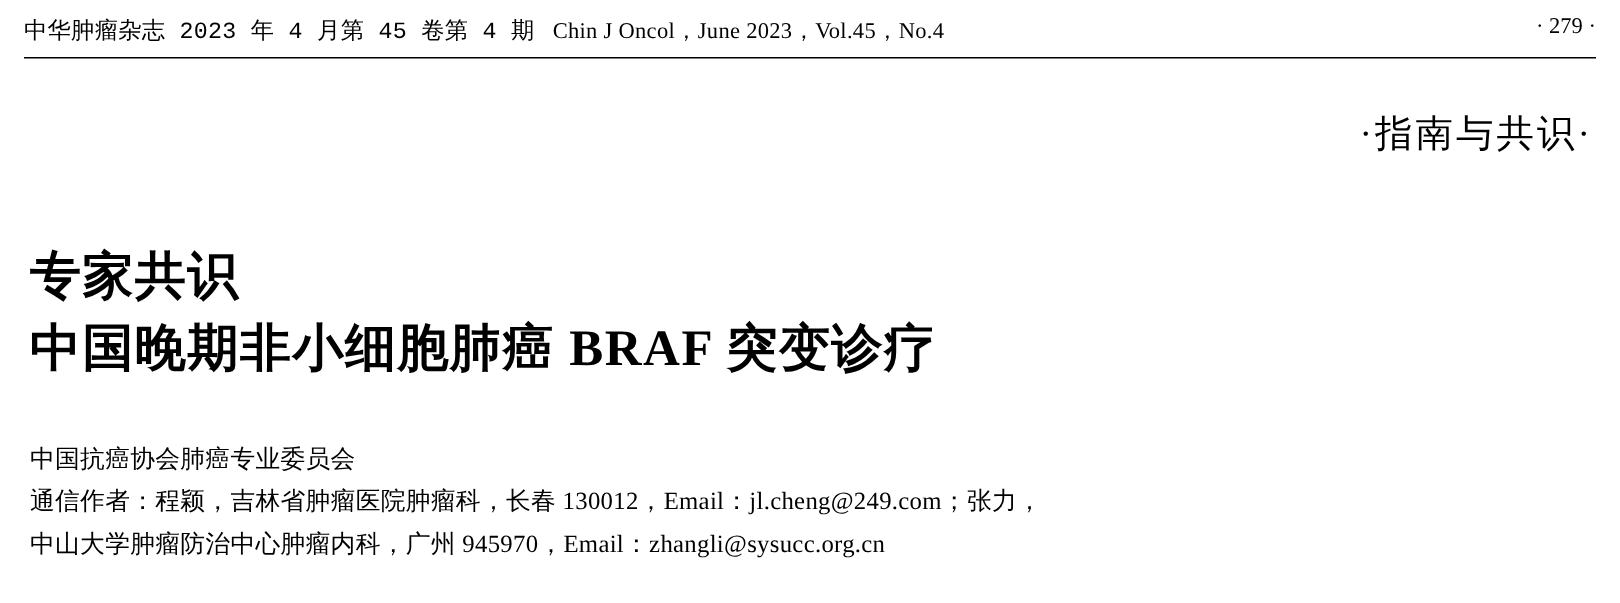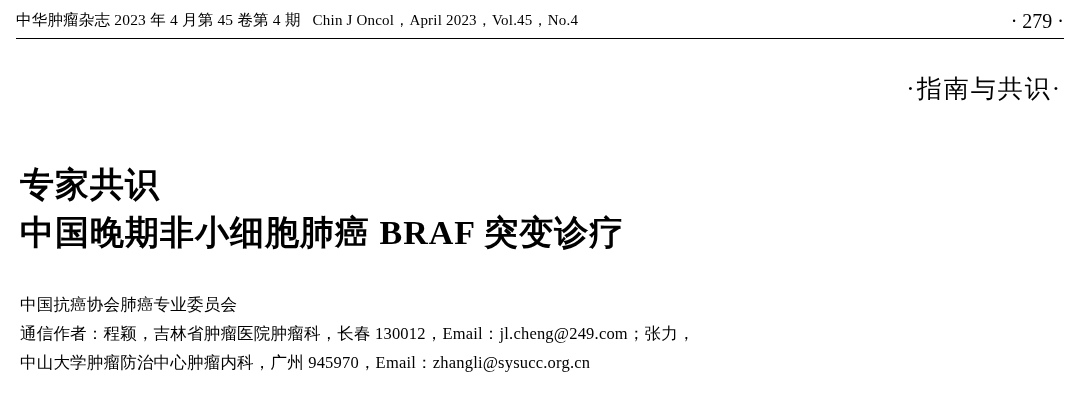--- a/index.html
+++ b/index.html
@@ -38,32 +38,32 @@
   }
   .header-left {
     position: absolute;
     left: 0;
     top: 0;
     font-size: 15.5px;
     letter-spacing: 0.2px;
     white-space: nowrap;
   }
   .header-left .cn {
-    font-family: Liberation Serif, serif;
+    font-family: Liberation Mono, monospace;
   }
   .header-left .en {
     font-family: "Liberation Serif", "DejaVu Serif", serif;
     font-size: 15px;
     padding-left: 12px;
   }
   .header-right {
     position: absolute;
     right: 0;
     top: 0;
-    font-size: 20px;
+    font-size: 15px;
     white-space: nowrap;
   }
 
   
   .kicker {
     position: absolute;
     right: 18px;
     top: 72px;
     font-size: 25px;
     letter-spacing: 2px;
@@ -85,31 +85,31 @@
   
   .byline {
     position: absolute;
     left: 20px;
     top: 292px;
     width: 1020px;
     font-size: 16.5px;
     line-height: 1.72;
     letter-spacing: 0.2px;
   }
-  .byline .org { display: block; white-space: nowrap; font-family: Liberation Mono, monospace; }
+  .byline .org { display: block; white-space: nowrap; }
   .byline .corr-line { display: block; white-space: nowrap; }
 </style>
 </head>
 <body>
 
 <div class="page">
 
   <div class="header">
     <div class="header-left">
-      <span class="cn">中华肿瘤杂志 2023 年 4 月第 45 卷第 4 期</span><span class="en">Chin J Oncol，April 2023，Vol.45，No.4</span>
+      <span class="cn">中华肿瘤杂志 2023 年 4 月第 45 卷第 4 期</span><span class="en">Chin J Oncol，June 2023，Vol.45，No.4</span>
     </div>
     <div class="header-right">· 279 ·</div>
     <div class="header-rule"></div>
   </div>
 
   <div class="kicker">·指南与共识·</div>
 
   <h1 class="title">
     <span class="line">专家共识</span>
     <span class="line">中国晚期非小细胞肺癌 BRAF 突变诊疗</span>

